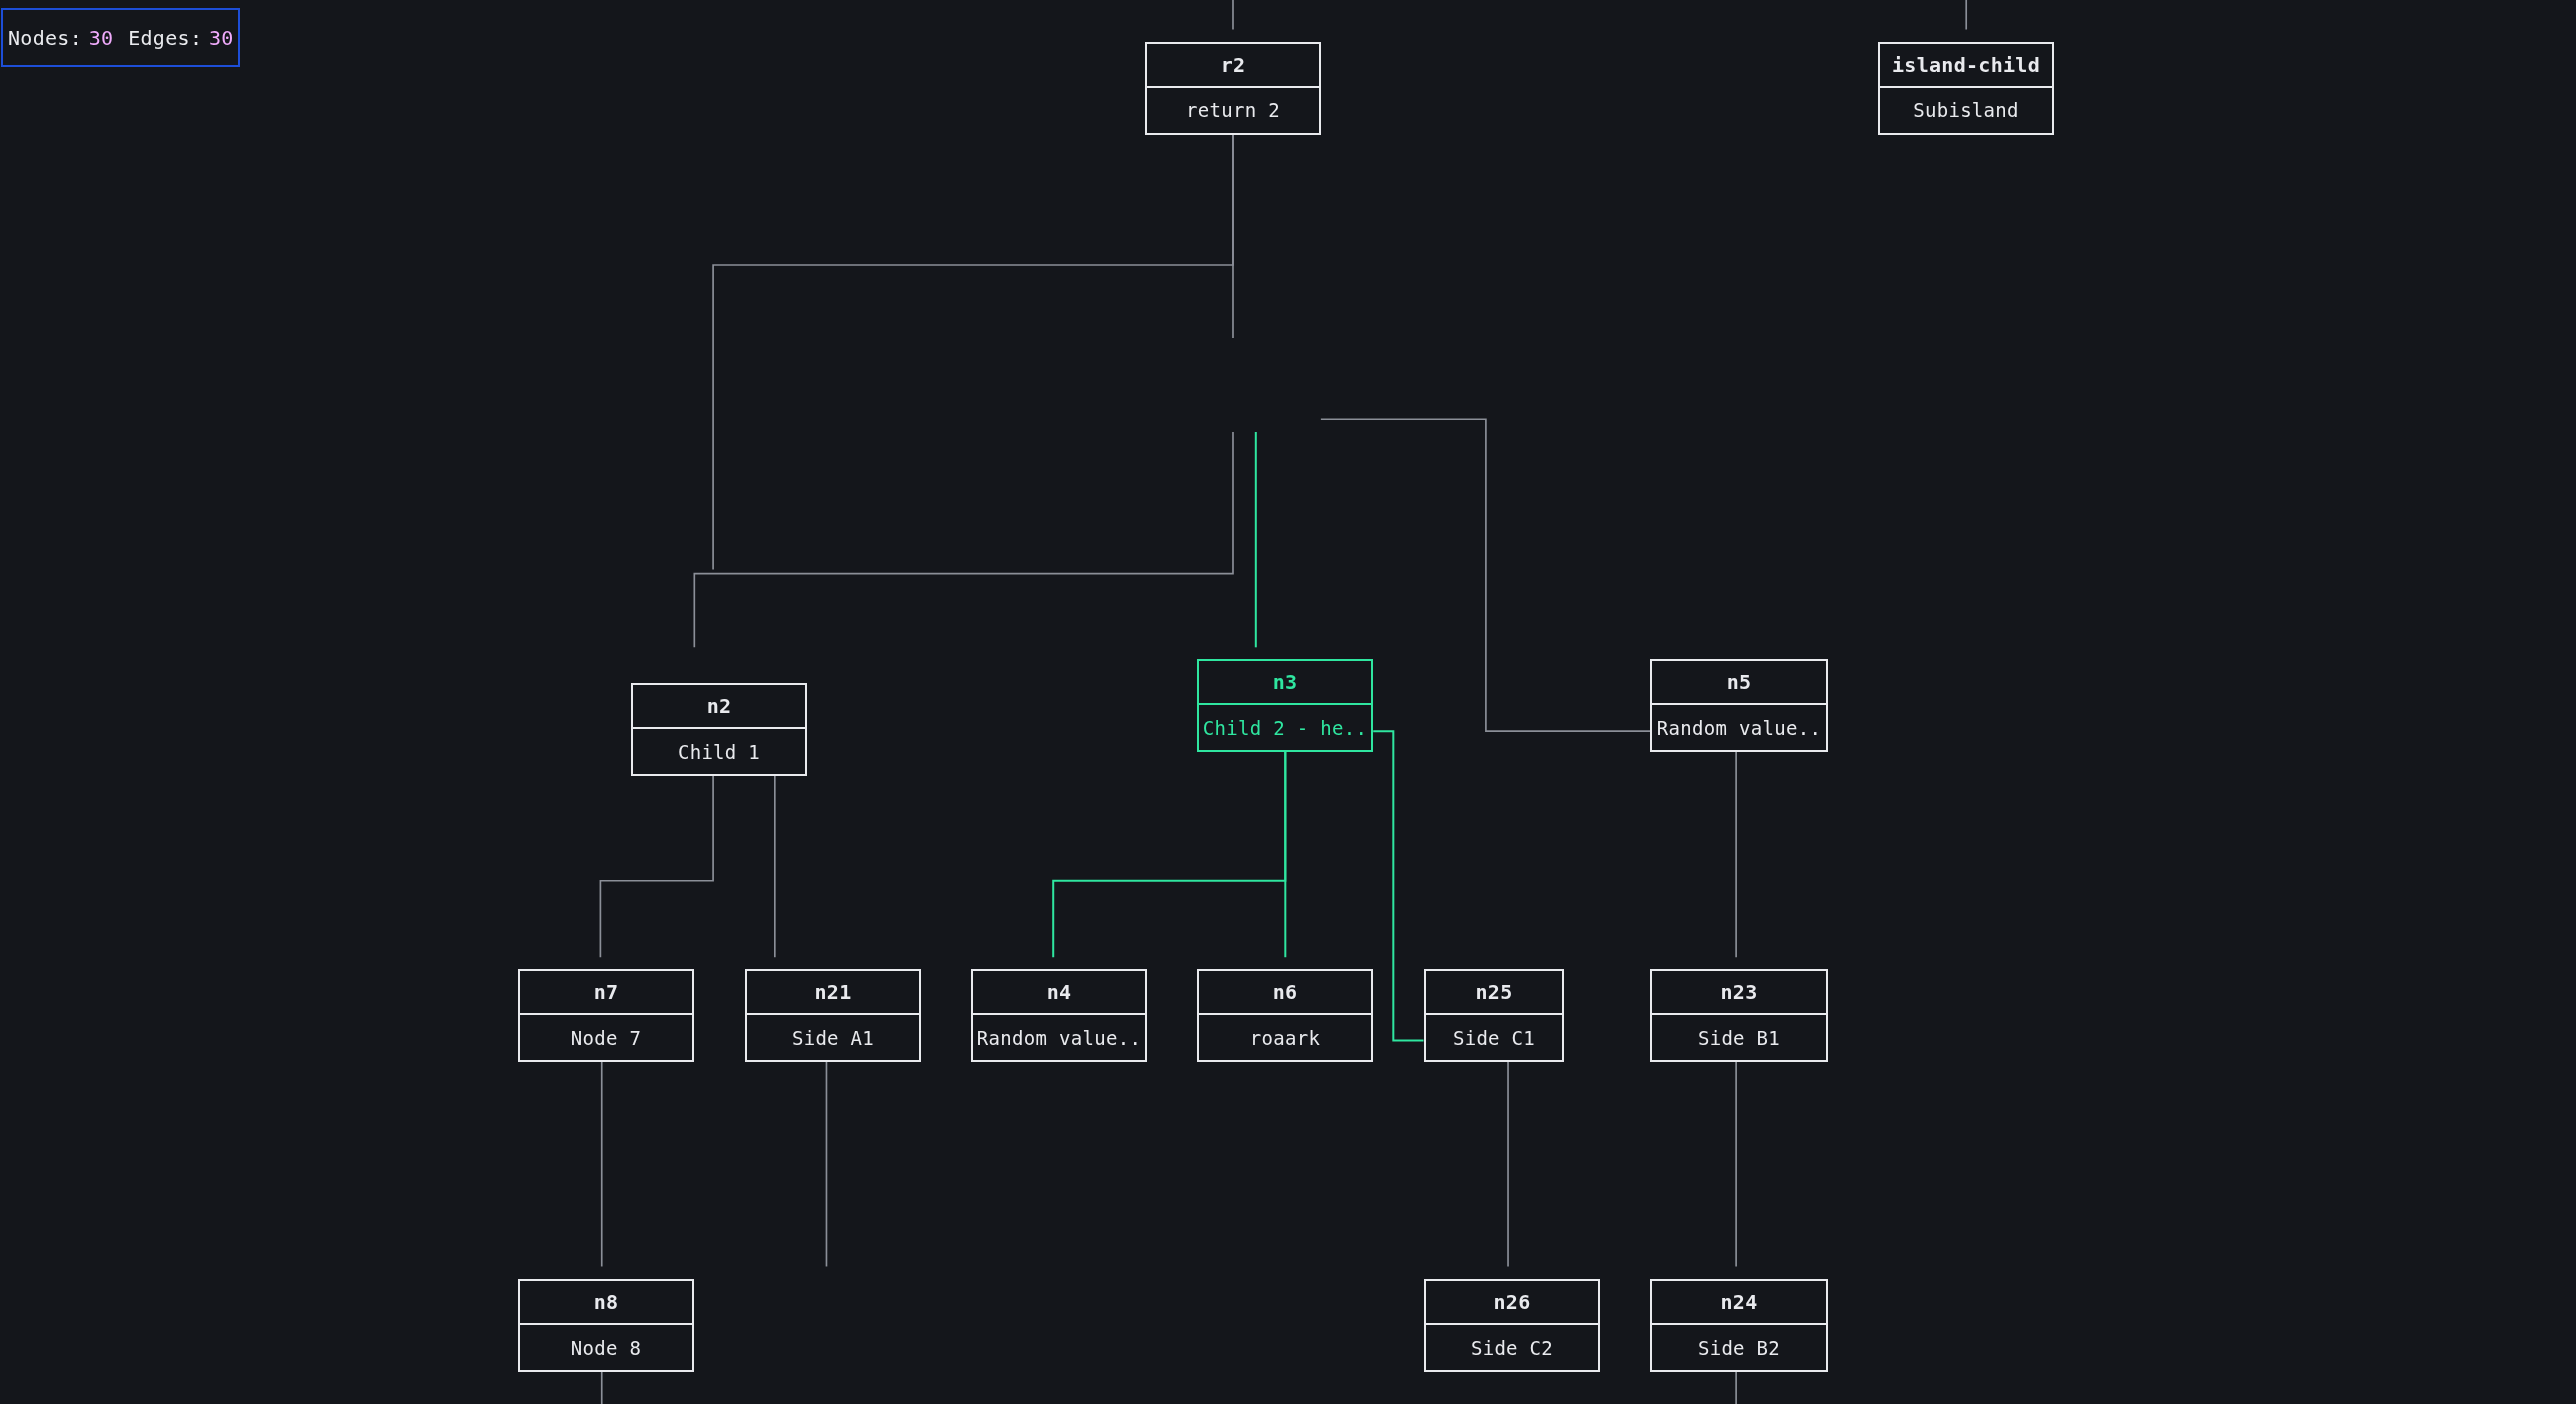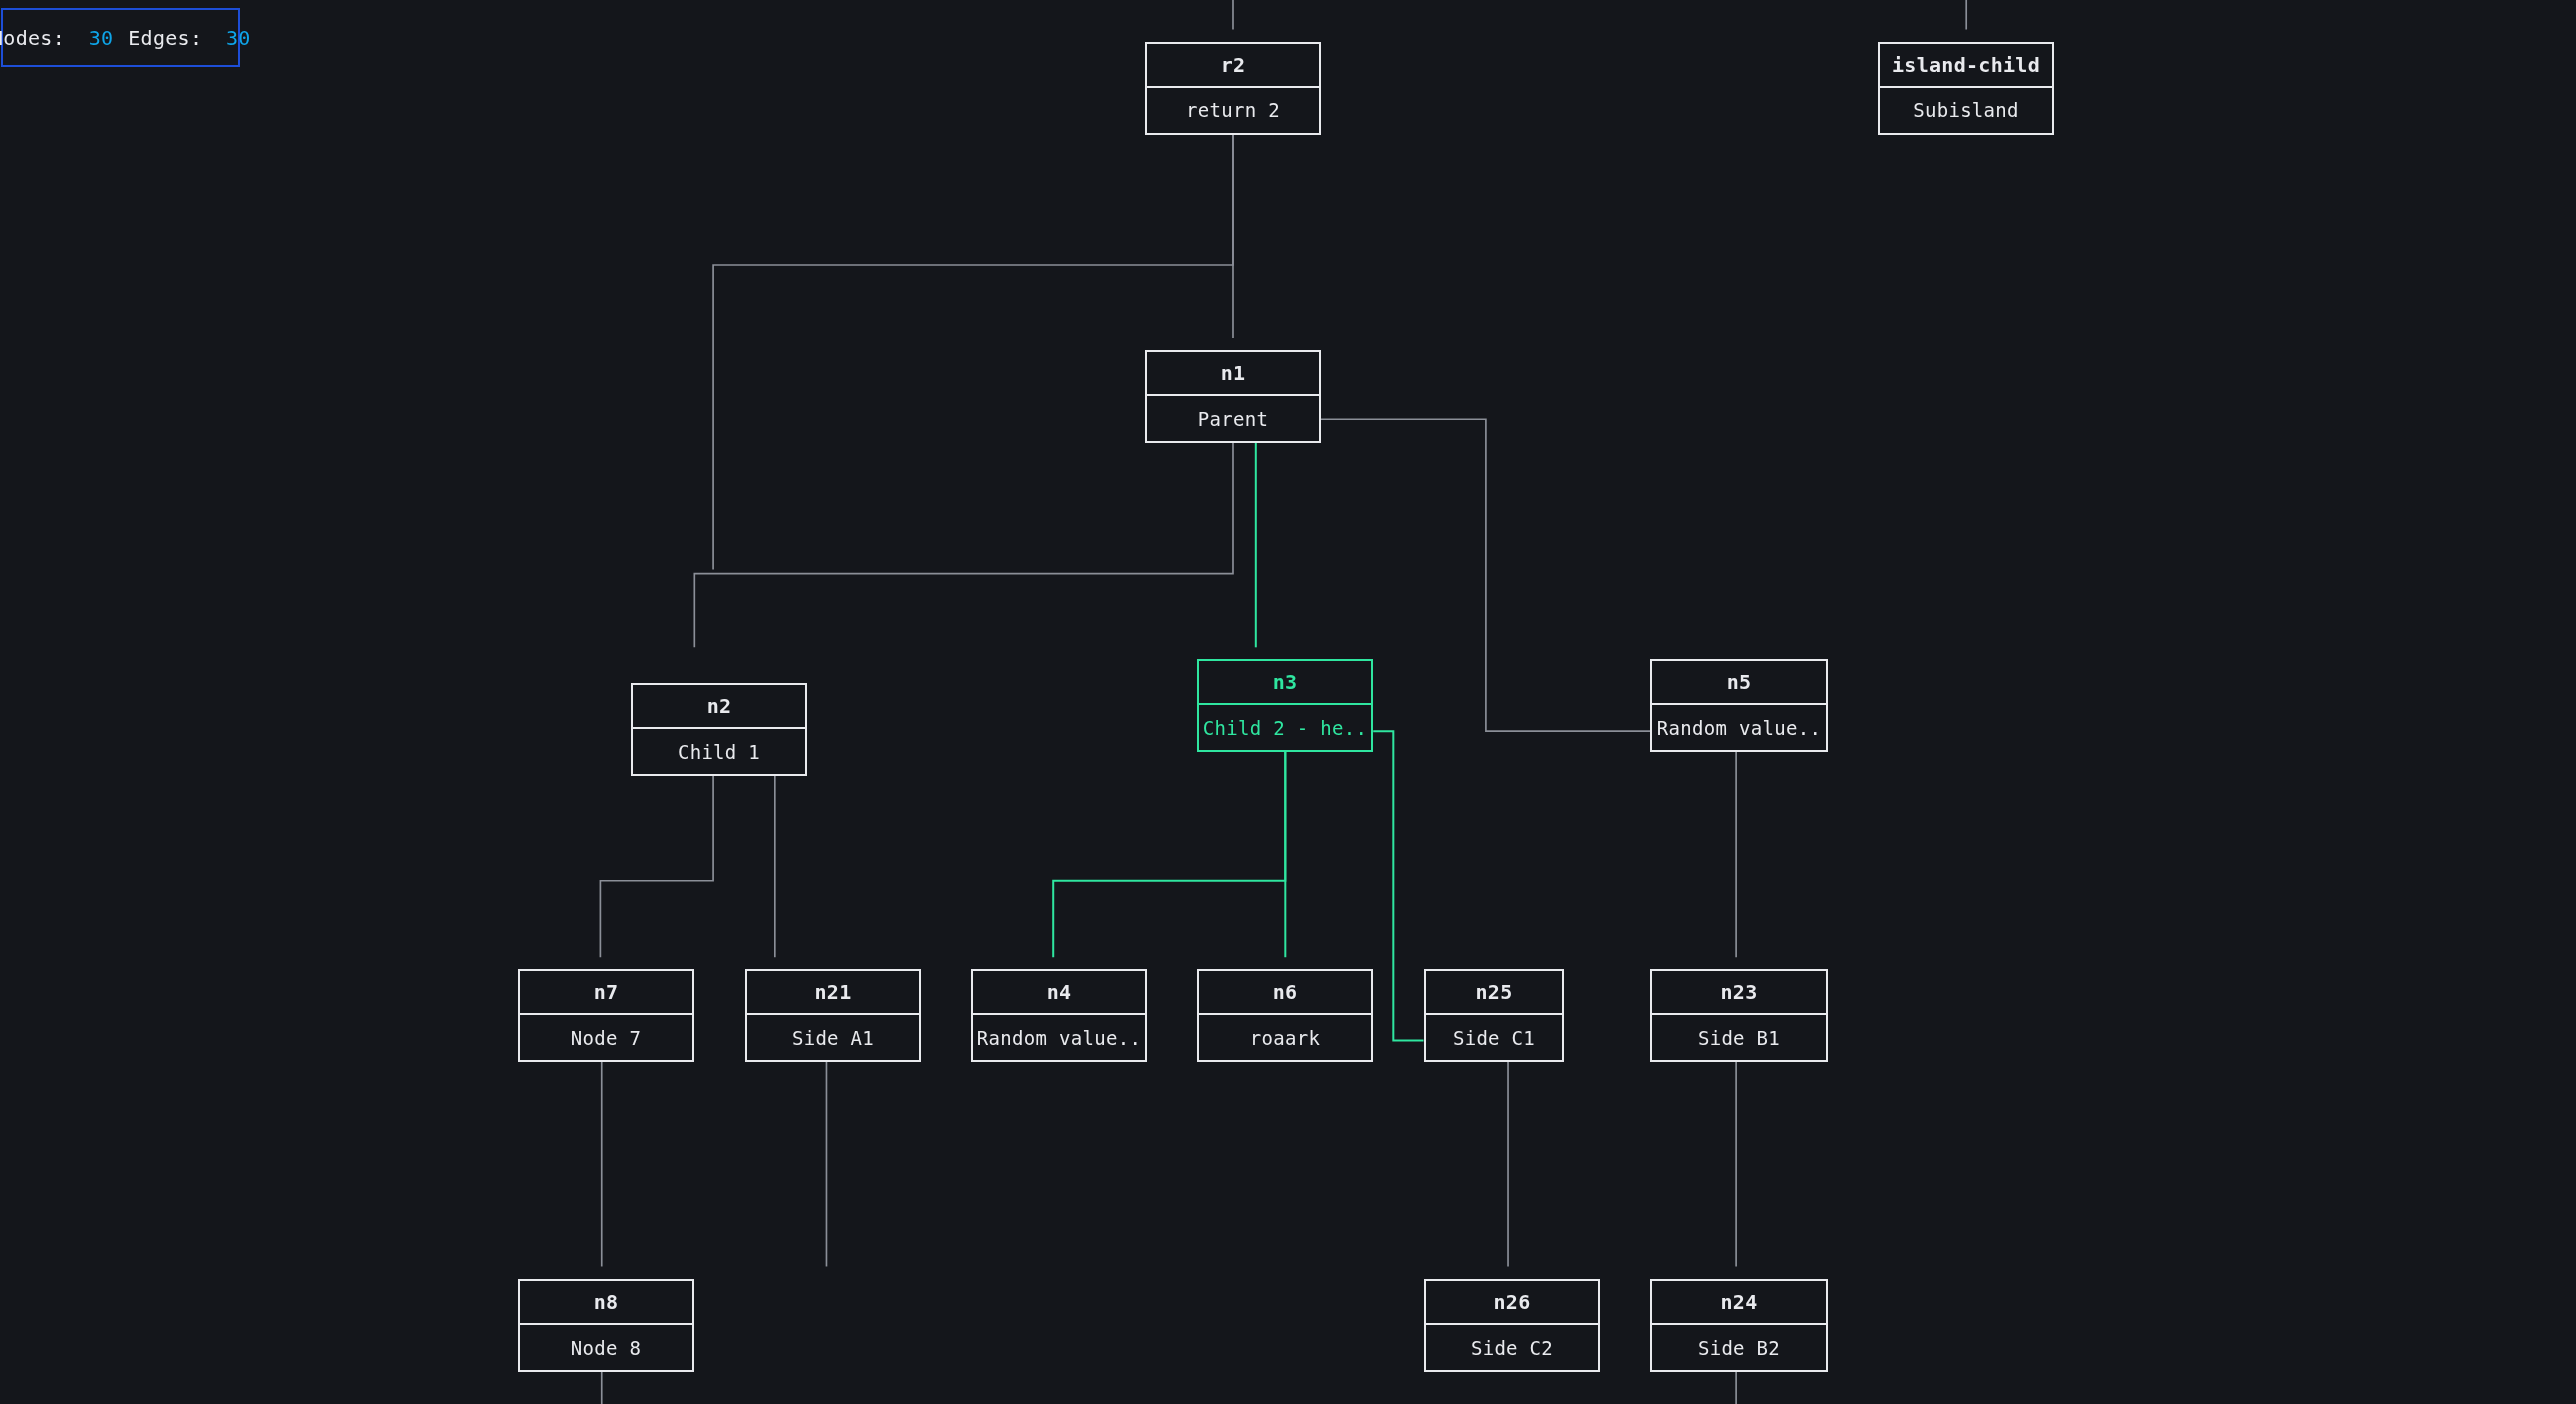--- a/index.html
+++ b/index.html
@@ -43,21 +43,21 @@
     display: flex;
     align-items: center;
     justify-content: center;
     gap: 14.8px;
     font-size: 20px;
     letter-spacing: 0.3px;
     color: #e9eaee;
     white-space: pre;
   }
   .stats-badge .stat-label { color: #e9eaee; }
-  .stats-badge .stat-num   { color: #0ea5e9; margin-left: 17px; }
+  .stats-badge .stat-num   { color: #f0abfc; }
   .stat-pair { display: inline-flex; gap: 6.7px; }
 
   
   .gnode {
     position: absolute;
     box-sizing: border-box;
   }
   .node-head {
     box-sizing: border-box;
     border: 2px solid #e9eaee;
@@ -122,24 +122,20 @@
 
   <div id="node-layer">
       <div class="gnode" style="left: 1145px; top: 29.5px; width: 176px;">
         <div class="node-head">r2</div>
         <div class="node-body">return 2</div>
       </div>
       <div class="gnode" style="left: 1878px; top: 29.5px; width: 176px;">
         <div class="node-head">island-child</div>
         <div class="node-body">Subisland</div>
       </div>
-      <div class="gnode" style="left: 1145px; top: 338px; width: 176px;">
-        <div class="node-head">n1</div>
-        <div class="node-body">Parent</div>
-      </div>
       <div class="gnode" style="left: 631px; top: 647px; width: 176px; margin-top: 24px;">
         <div class="node-head">n2</div>
         <div class="node-body">Child 1</div>
       </div>
       <div class="gnode sel" style="left: 1197px; top: 647px; width: 176px;">
         <div class="node-head">n3</div>
         <div class="node-body">Child 2 - he..</div>
       </div>
       <div class="gnode" style="left: 1650px; top: 647px; width: 178px;">
         <div class="node-head">n5</div>

